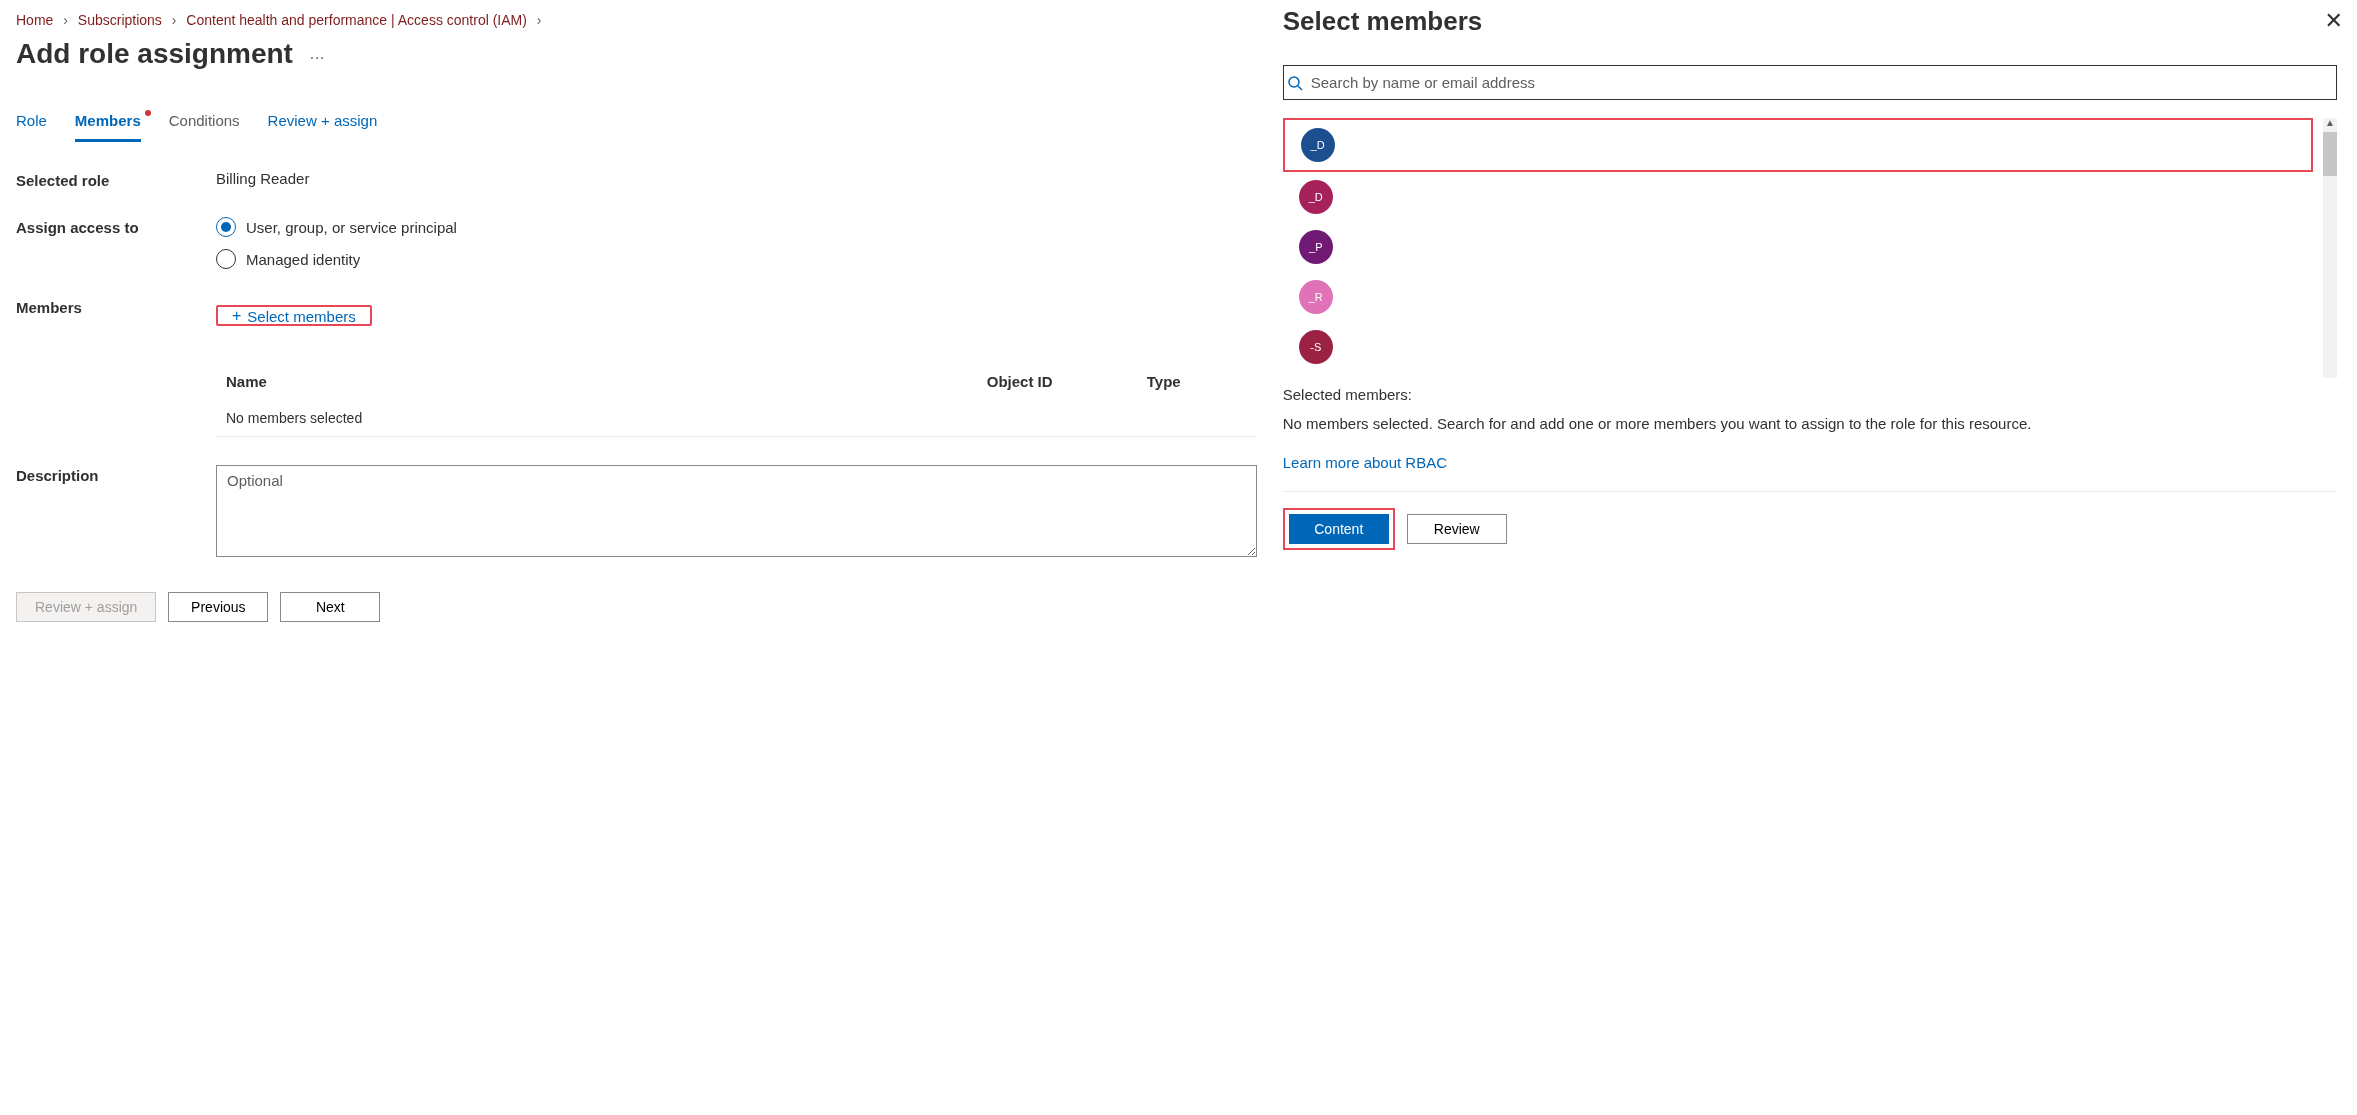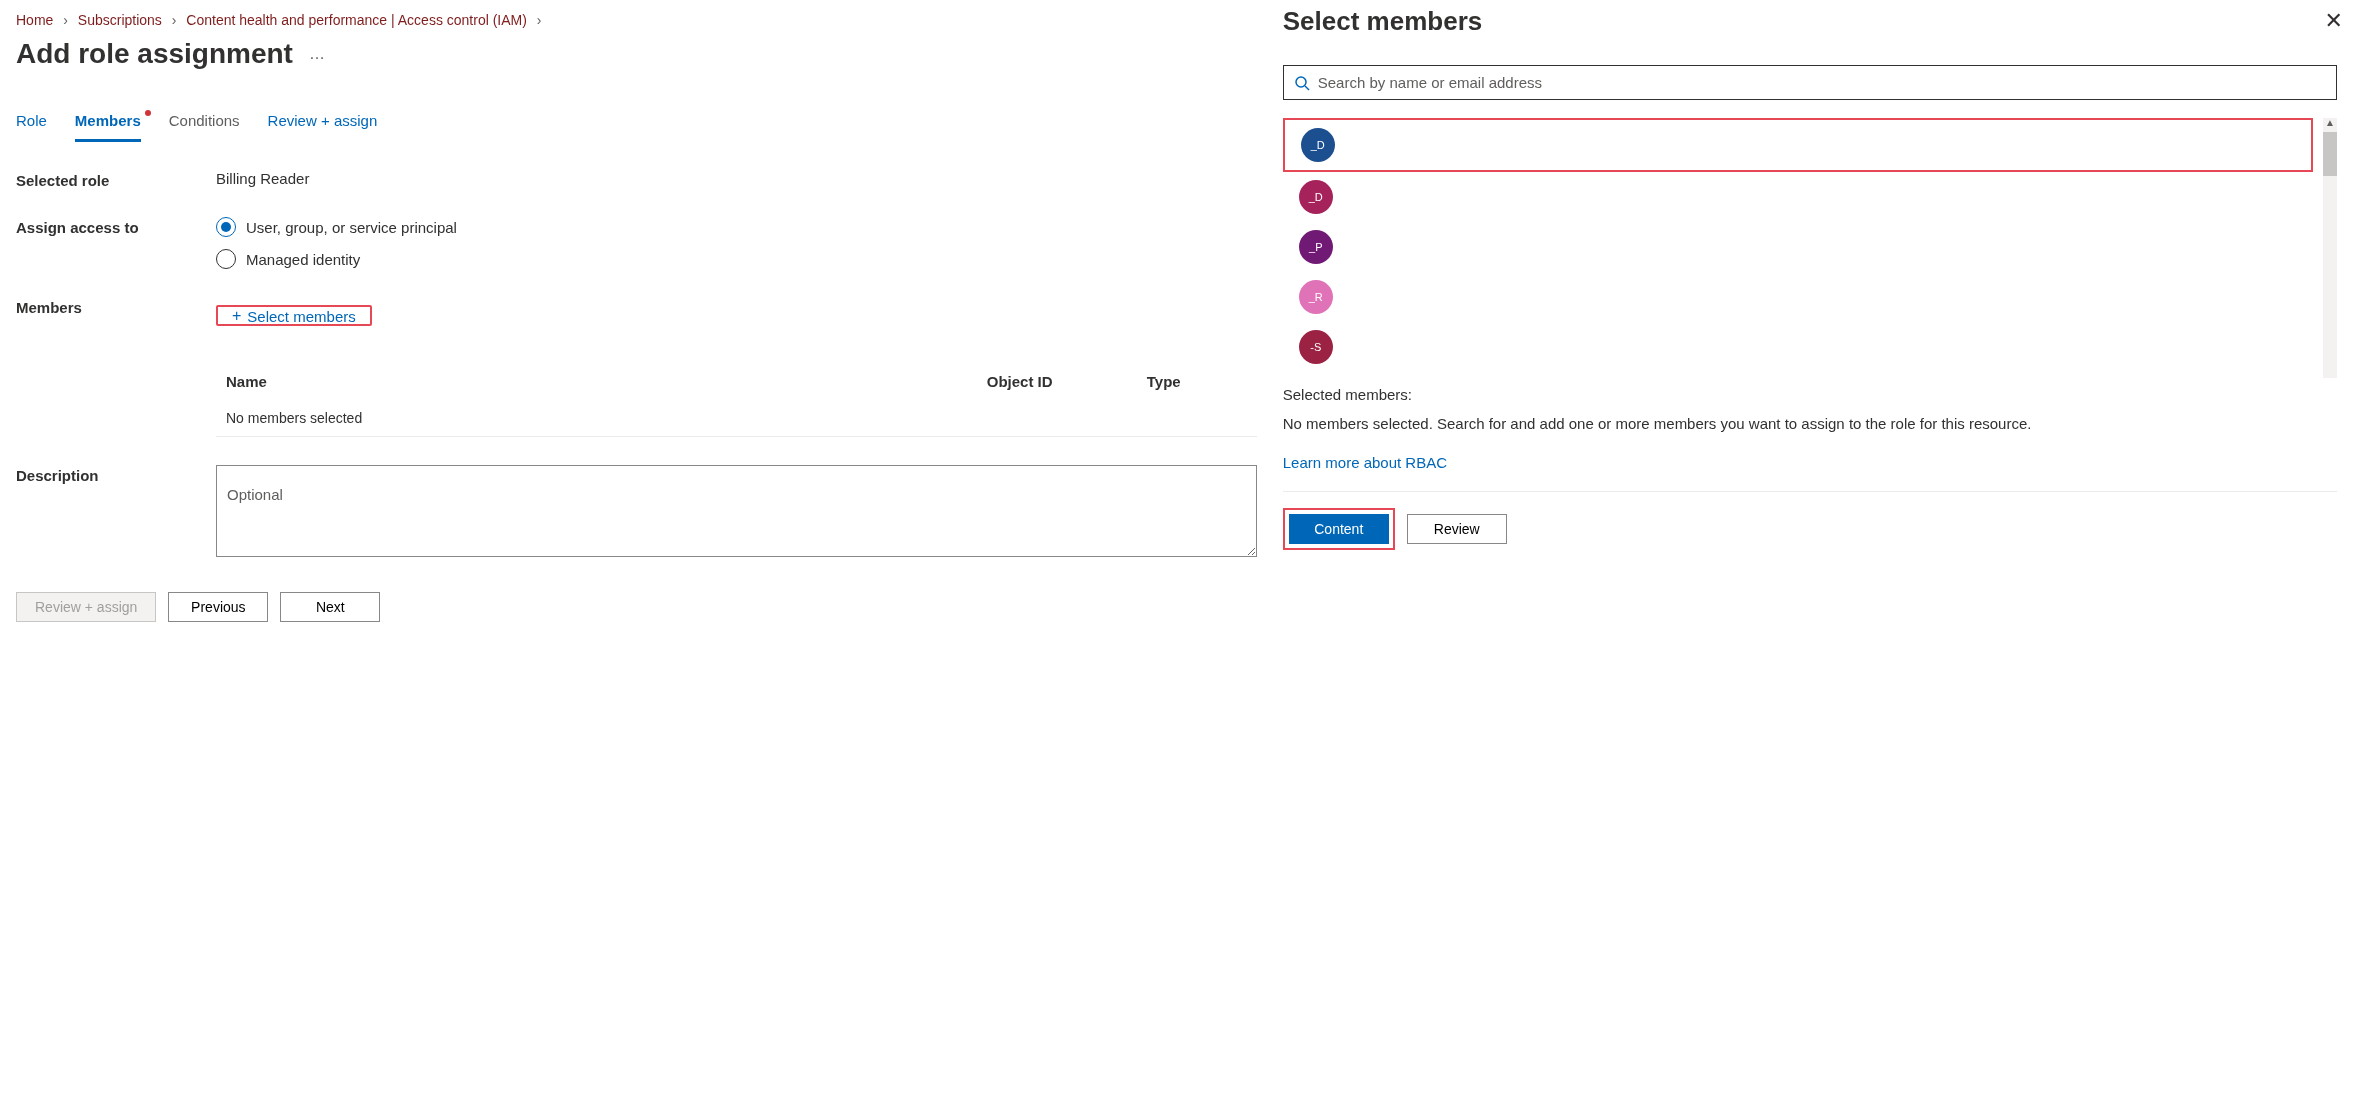--- a/index.html
+++ b/index.html
@@ -68,40 +68,40 @@
   .members-table { margin: 16px 0 0 200px; }
   .thead, .tbody-row { display: flex; padding: 10px 10px; }
   .thead { font-weight: 600; font-size: 15px; }
   .tbody-row { border-bottom: 1px solid #edebe9; color: #323130; }
   .col-name { flex: 1; }
   .col-oid { flex: 0 0 160px; }
   .col-type { flex: 0 0 100px; }
 
   
   .desc-textarea {
-    width: 100%; min-height: 92px; border: 1px solid #8a8886; padding: 20px 10px;
+    width: 100%; min-height: 92px; border: 1px solid #8a8886; padding: 6px 10px;
     font-family: inherit; font-size: 15px; resize: vertical; color: #323130;
   }
   .desc-textarea::placeholder { color: #605e5c; }
 
   
   .footer-btns { display: flex; gap: 12px; margin-top: 32px; }
   .btn {
     min-width: 100px; padding: 6px 18px; font-size: 14px; background: #fff;
     border: 1px solid #8a8886; cursor: pointer; font-family: inherit;
   }
   .btn.disabled { color: #a19f9d; background: #f3f2f1; cursor: default; border-color: #c8c6c4; }
   .btn.primary { background: #0067b8; color: #fff; border-color: #0067b8; }
 
   
   .panel-title { font-size: 26px; font-weight: 600; margin: 6px 0 28px; }
   .close-x { position: absolute; top: 10px; right: 14px; font-size: 22px; cursor: pointer; color: #323130; line-height: 1; }
   .search-wrap {
     display: flex; align-items: center; gap: 8px; border: 1px solid #323130;
-    padding: 4px 10px; margin-bottom: 18px;
+    padding: 4px 3px; margin-bottom: 18px;
   }
   .search-wrap input { border: none; outline: none; flex: 1; font-size: 15px; padding: 4px 0; font-family: inherit; }
   .search-wrap input::placeholder { color: #605e5c; }
   .search-icon-svg { width: 16px; height: 16px; color: #0067b8; }
 
   .member-list-wrap { position: relative; padding-right: 24px; }
   .scrollbar-track {
     position: absolute; right: 0; top: 0; width: 14px; height: 260px; background: #f3f2f1;
   }
   .scrollbar-thumb { width: 14px; height: 44px; background: #c8c6c4; margin-top: 4px; }

